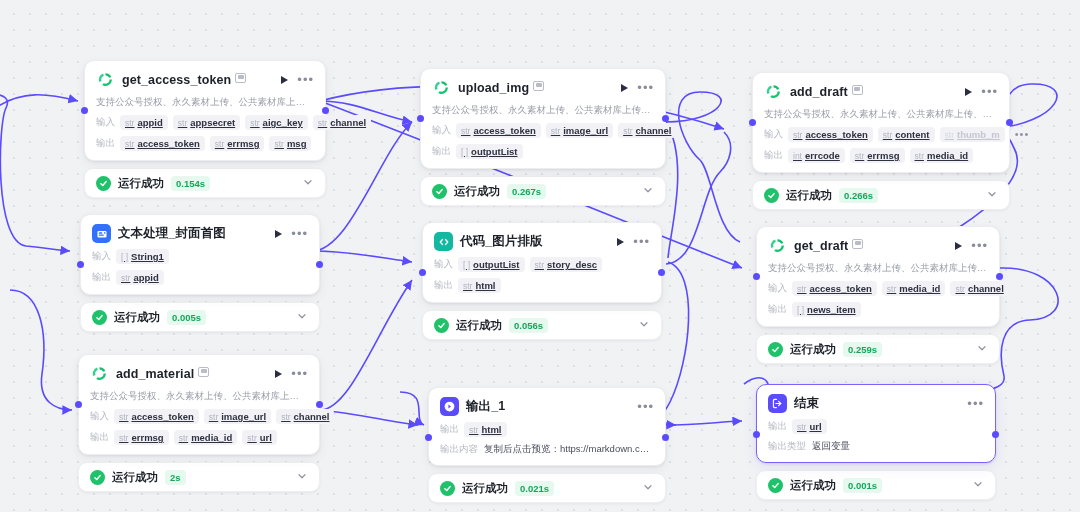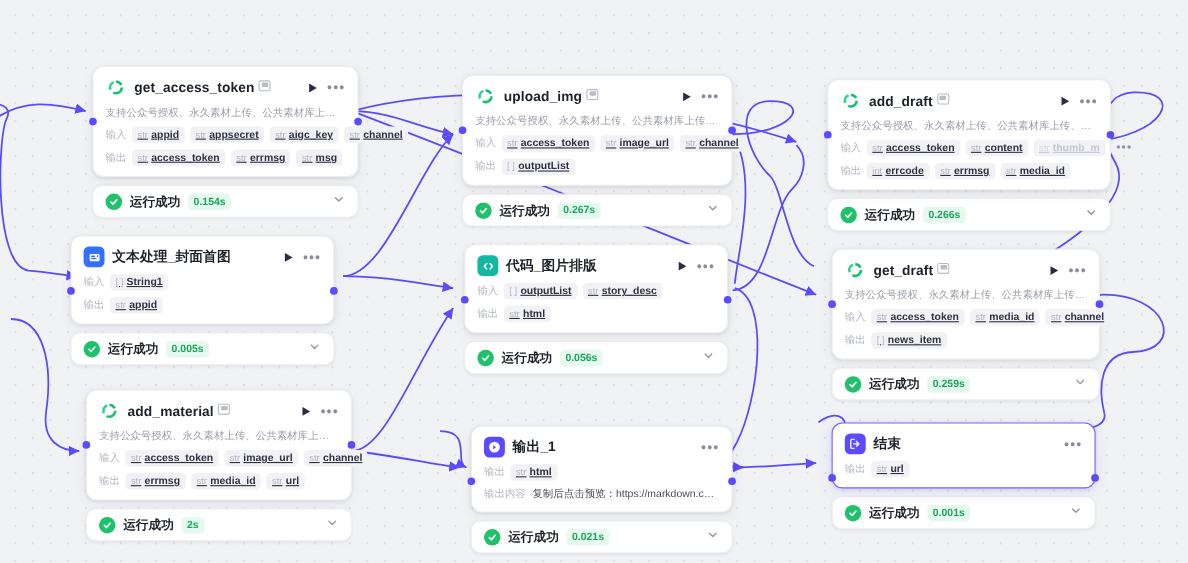--- a/index.html
+++ b/index.html
@@ -244,21 +244,21 @@
             <path d="M5 12.5 L10 17.5 L19 7"></path>
           </svg>
         </span>
         <span class="status-text">运行成功</span>
         <span class="time-badge">0.154s</span>
         <span class="chev"><svg width="12" height="12" viewBox="0 0 24 24" fill="none" stroke="currentColor" stroke-width="2.4" stroke-linecap="round" stroke-linejoin="round">
             <path d="M6 9.5 L12 15.5 L18 9.5"></path>
           </svg></span>
       </div>
     </div>
-  <div class="node-group" style="left:64px; top:182px; width:240px;">
+  <div class="node-group" style="left:80px; top:182px; width:240px;">
       <div class="node">
         <div class="node-head">
           <span class="node-icon ic-text">
             <svg width="12" height="12" viewBox="0 0 24 24" fill="#fff">
               <rect x="3" y="6" width="18" height="13" rx="2.4" fill="#fff"></rect>
               <rect x="5.6" y="8.6" width="7" height="3" rx="1" fill="#3370ff"></rect>
               <rect x="5.6" y="13.2" width="10" height="2.2" rx="1" fill="#3370ff"></rect>
               <path d="M16.4 8.2h2.2v3.4h-2.2z" fill="#3370ff"></path>
             </svg>
           </span>
@@ -644,20 +644,24 @@
             <span class="more-btn">•••</span>
           </span>
         </div>
         <div class="io-row">
           <span class="io-label">输出</span>
           <span class="tag">
             <span class="ty">str</span>
             <span>url</span>
           </span>
         </div>
+        <div class="content-row">
+          <span class="io-label">输出类型</span>
+          <span class="content-val">返回变量</span>
+        </div>
         <span class="port left"></span>
         <span class="port right"></span>
       </div>
       <div class="status-bar">
         <span class="check-icon">
           <svg width="9" height="9" viewBox="0 0 24 24" fill="none" stroke="#fff" stroke-width="4" stroke-linecap="round" stroke-linejoin="round">
             <path d="M5 12.5 L10 17.5 L19 7"></path>
           </svg>
         </span>
         <span class="status-text">运行成功</span>

